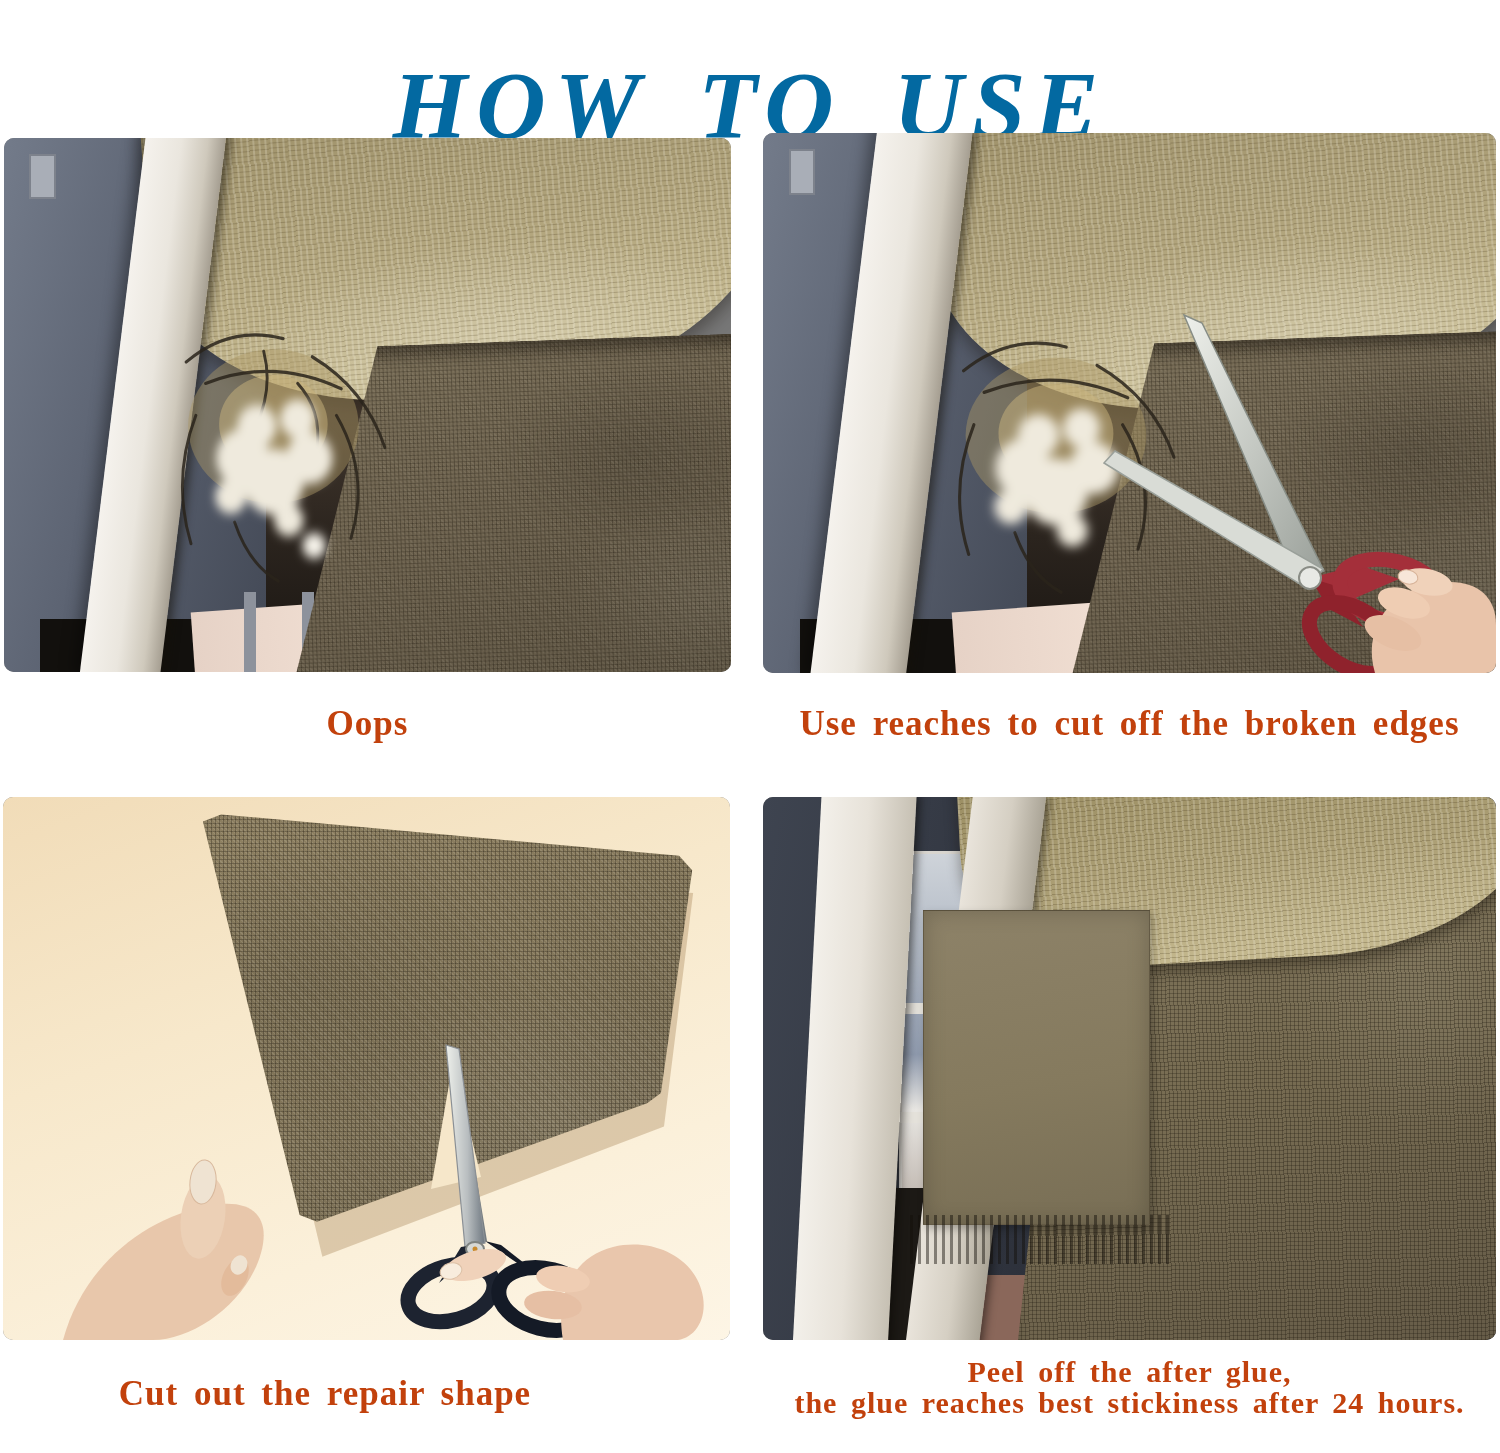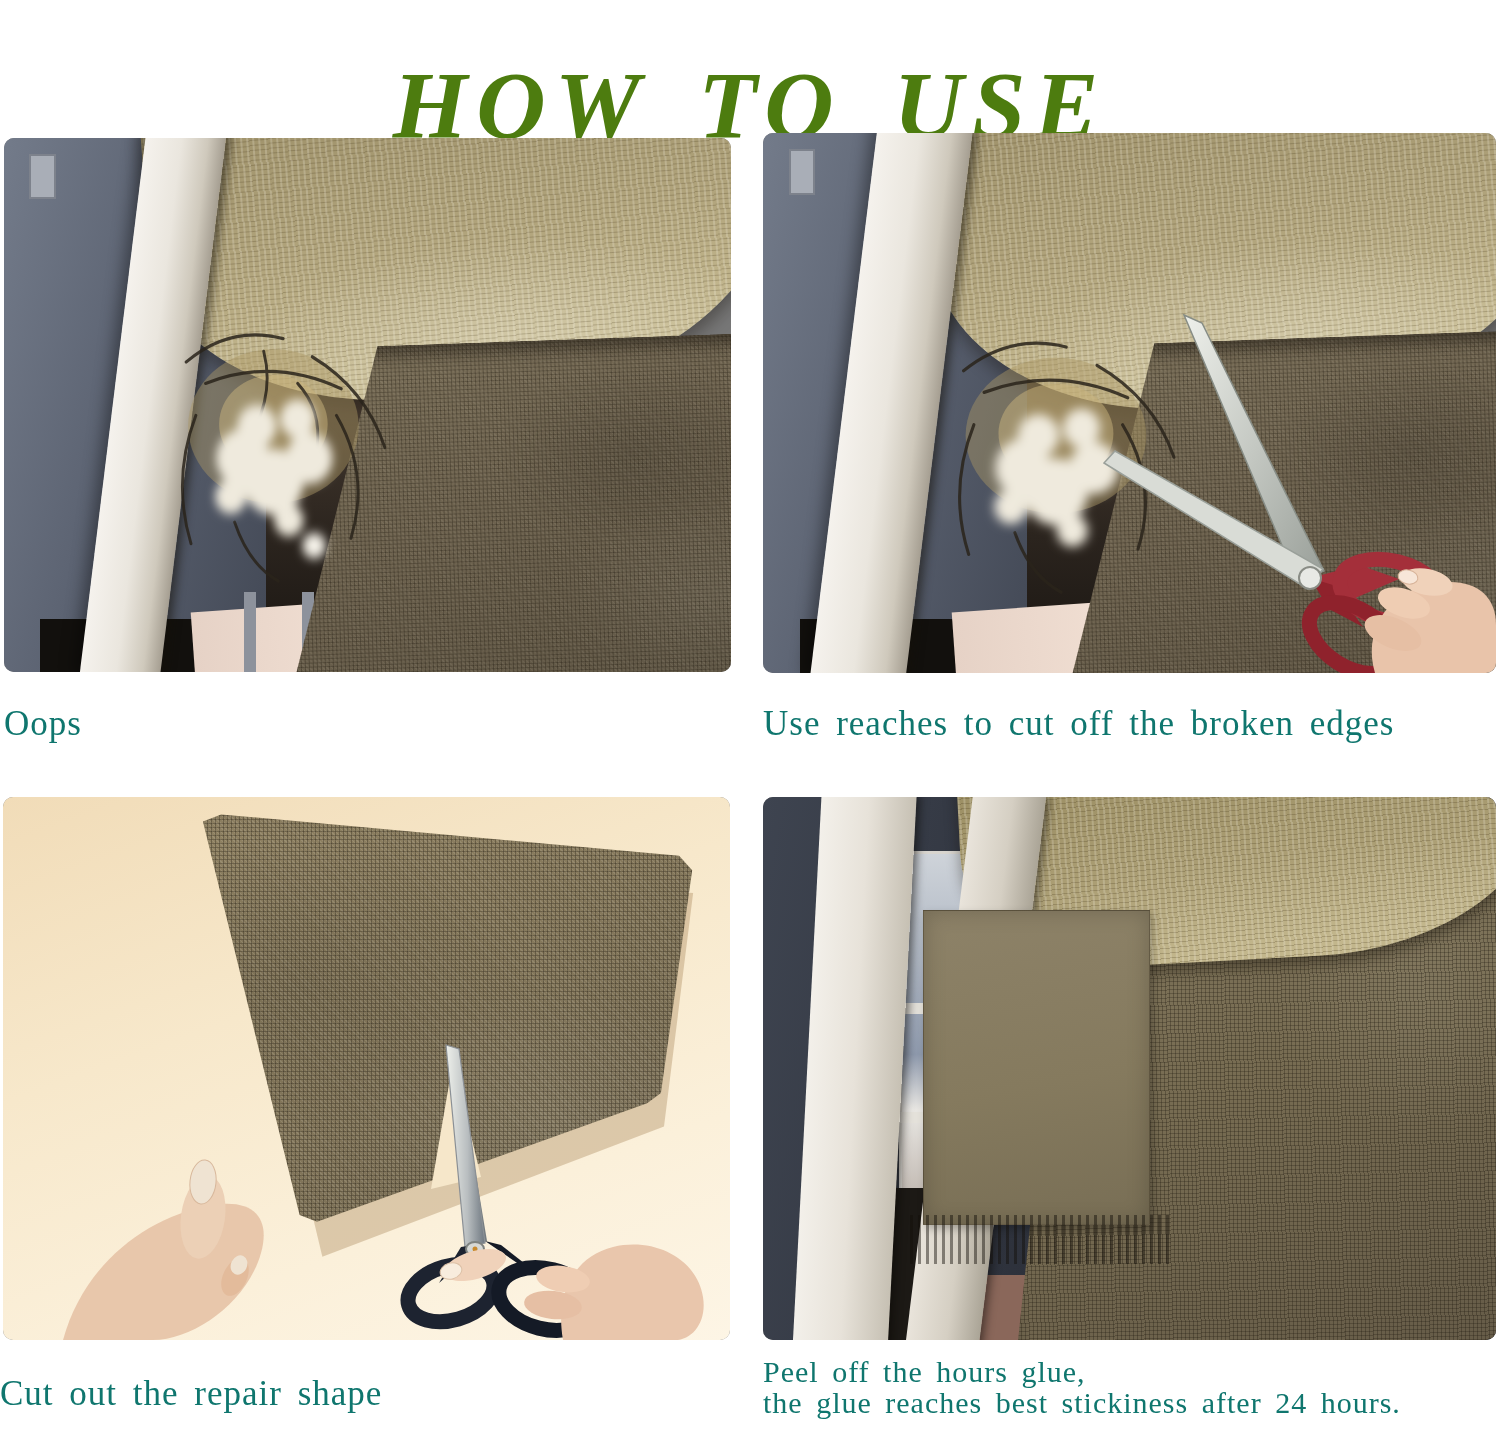--- a/index.html
+++ b/index.html
@@ -4,31 +4,31 @@
 <style>
   html,body{margin:0;padding:0;}
   body{
     width:1500px;height:1453px;position:relative;overflow:hidden;
     background:#ffffff;font-family:"Liberation Serif", serif;
   }
   
   .title{
     position:absolute;left:0;top:-6px;width:1500px;text-align:center;
     font-size:96px;line-height:1.0;font-weight:bold;font-style:italic;
-    color:#4d7c0f;letter-spacing:9px;word-spacing:18px;
+    color:#0369a1;letter-spacing:9px;word-spacing:18px;
   }
   
   .photo{position:absolute;overflow:hidden;border-radius:10px;background:#777;}
   .photo1{left:4px;top:138px;width:727px;height:534px;}
   .photo2{left:763px;top:133px;width:733px;height:540px;}
   .photo3{left:3px;top:797px;width:727px;height:543px;}
   .photo4{left:763px;top:797px;width:733px;height:543px;}
   
   .caption{
-    position:absolute;text-align:left;color:#0f766e;font-weight:normal;
+    position:absolute;text-align:center;color:#c2410c;font-weight:bold;
     font-size:35px;letter-spacing:1px;word-spacing:6px;line-height:1.15;
   }
   .cap1{left:4px;width:727px;top:704px;}
   .cap2{left:763px;width:733px;top:704px;}
   .cap3{left:0px;width:650px;top:1374px;}
   .cap4{left:763px;width:733px;top:1356px;font-size:30px;line-height:31px;word-spacing:5px;}
   .tex-fine{background-image:
     repeating-linear-gradient(90deg, rgba(20,16,8,.22) 0 1px, rgba(0,0,0,0) 1px 3px),
     repeating-linear-gradient(0deg, rgba(20,16,8,.18) 0 1px, rgba(0,0,0,0) 1px 3px);}
   
@@ -302,15 +302,15 @@
   <div class="post4b"></div>
   <div class="post4a"></div>
   <div class="patch4 tex-fine"></div>
   <div class="fray4"></div>
 </div>
 
 <div class="caption cap1">Oops</div>
 <div class="caption cap2">Use reaches to cut off the broken edges</div>
 <div class="caption cap3">Cut out the repair shape</div>
 <div class="caption cap4">
-  <div>Peel off the hours glue,</div>
+  <div>Peel off the after glue,</div>
   <div>the glue reaches best stickiness after 24 hours.</div>
 </div>
 
 </body></html>

